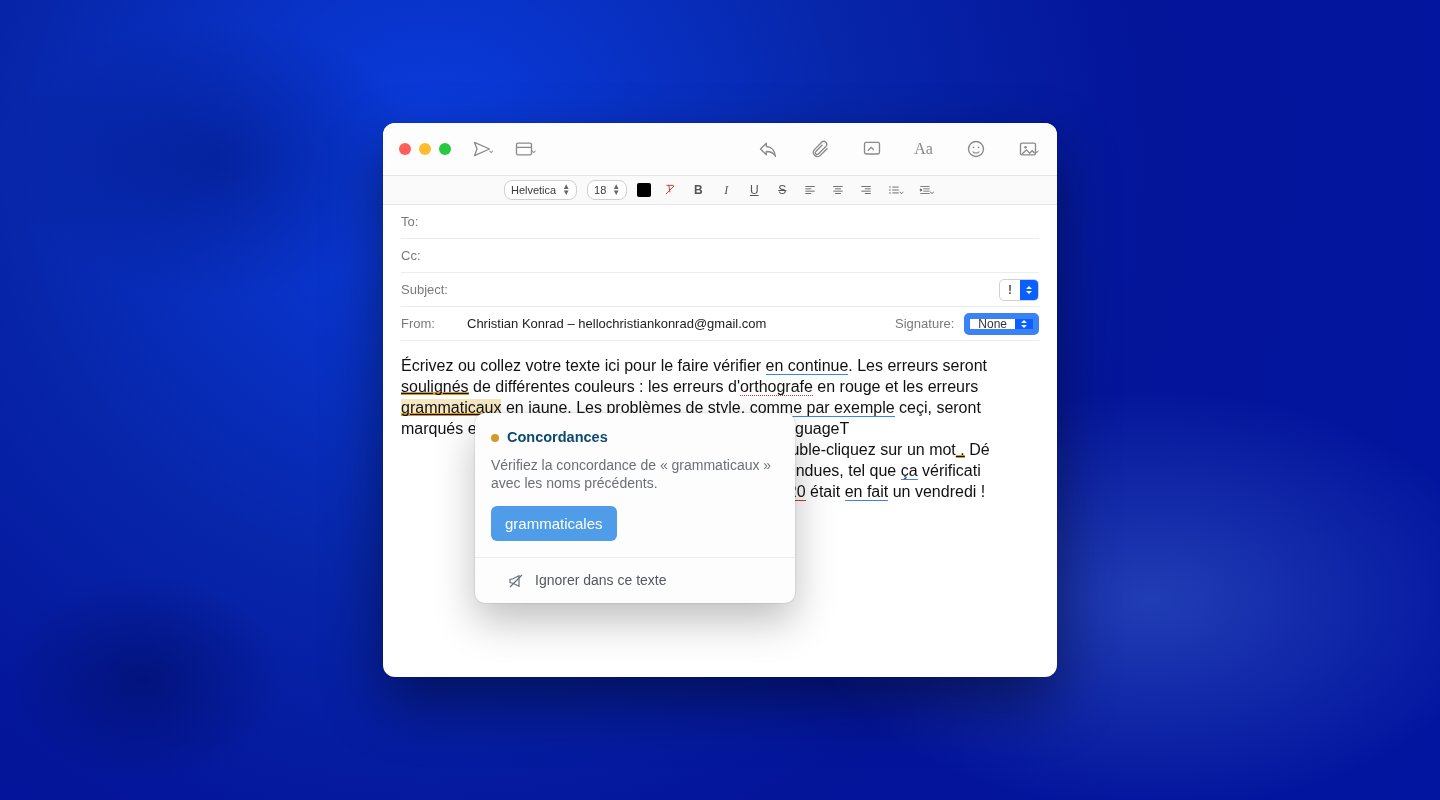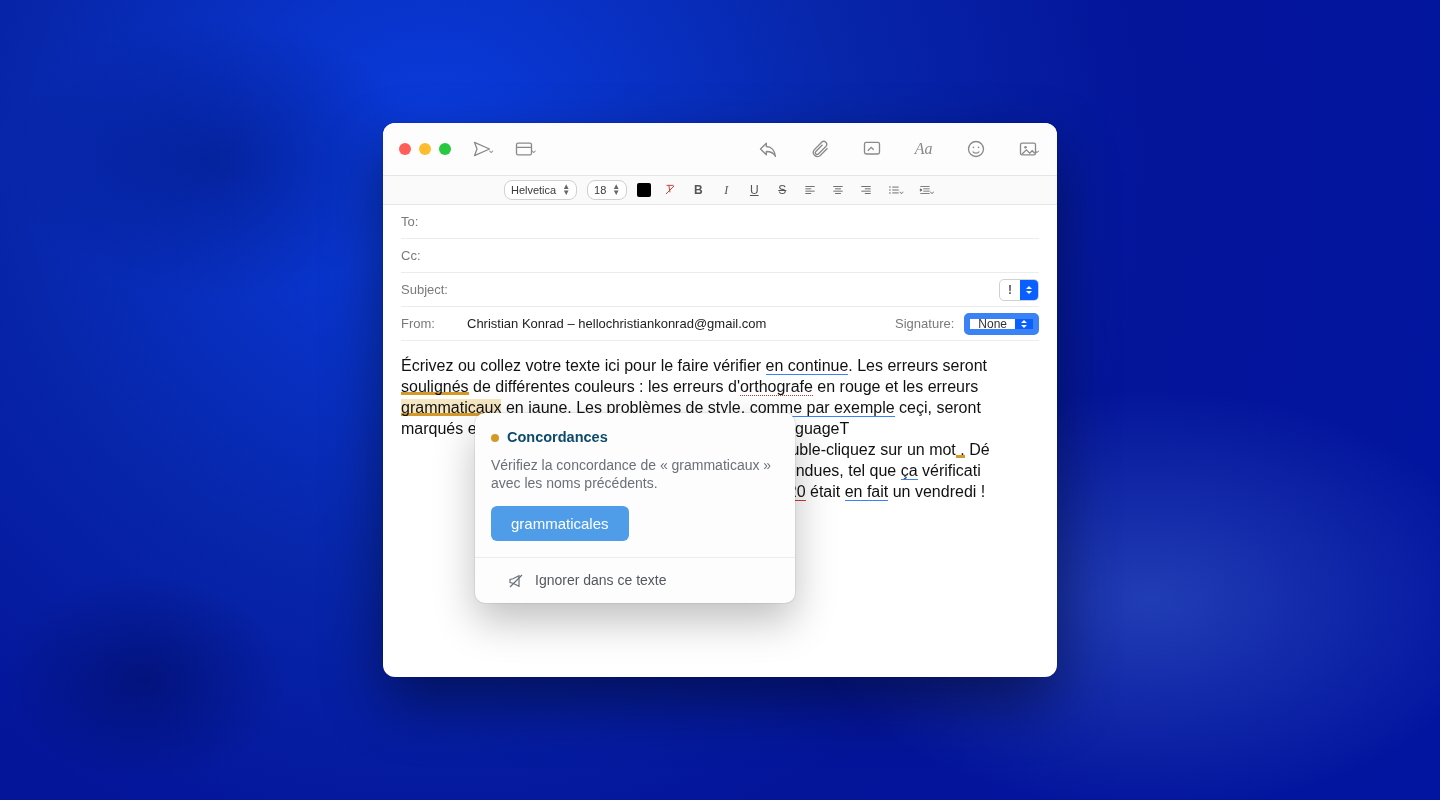--- a/index.html
+++ b/index.html
@@ -40,21 +40,21 @@
   }
   .traffic { display:flex; gap:8px; margin-right:20px; }
   .dot { width:12px; height:12px; border-radius:50%; }
   .dot.red { background:#ff5f57; }
   .dot.yellow { background:#febc2e; }
   .dot.green { background:#28c840; }
 
   .tb-left, .tb-right { display:flex; align-items:center; gap:18px; }
   .tb-left { flex: 0 0 auto; }
   .tb-spacer { flex:1; }
-  .tb-right { gap:30px;font-style:italic; }
+  .tb-right { gap:30px; }
   .tb-icon {
     width:22px; height:22px;
     display:flex; align-items:center; justify-content:center;
     color:#8a8a8d; fill:#8a8a8d;
   }
   .tb-icon svg { width:20px; height:20px; }
   .tb-group { display:flex; align-items:center; gap:2px; }
   .chev { color:#8a8a8d; font-size:10px; margin-left:-8px; }
 
   
@@ -123,20 +123,21 @@
     font-size: 16px;
     line-height: 21px;
     color:#111;
     position:relative;
     flex:1;
     font-family: Helvetica, Arial, sans-serif;
   }
   .u-blue { border-bottom:1.5px solid #3b82f6; }
   .u-amber, .hl-amber {
     background: linear-gradient(transparent 0, transparent 85%, #d39a2a 85%, #d39a2a 100%);
+    text-decoration: underline;
     
   }
   .hl-amber { background-color:#f6e7c3; }
   .u-dred { border-bottom:1.5px dotted #c0392b; }
   .u-red { border-bottom:1.5px solid #d43a2e; }
 
   
   .popover {
     position:absolute;
     left: 92px; top: 72px;
@@ -150,21 +151,21 @@
   }
   .pop-top { padding:14px 16px 16px 16px; }
   .pop-title-row { display:flex; align-items:center; gap:8px; font-weight:700; color:#0c4a6e; font-size:14.5px; }
   .bullet { width:8px; height:8px; border-radius:50%; background:#d39a2a; }
   .pop-desc { margin-top:8px; color:#6a7078; font-size:14px; line-height:18px; }
   .suggestion {
     margin-top:14px;
     display:inline-block;
     background:#4f9de8;
     color:#fff;
-    padding:7px 20px;
+    padding:7px 14px;
     border-radius:6px;
     font-size:15px;
   }
   .pop-sep { height:1px; background:#ececec; }
   .pop-bottom {
     padding:12px 32px;
     display:flex; align-items:center; gap:10px;
     color:#53585f; font-size:14px;
   }
   .mute-icon { width:18px; height:18px; }

